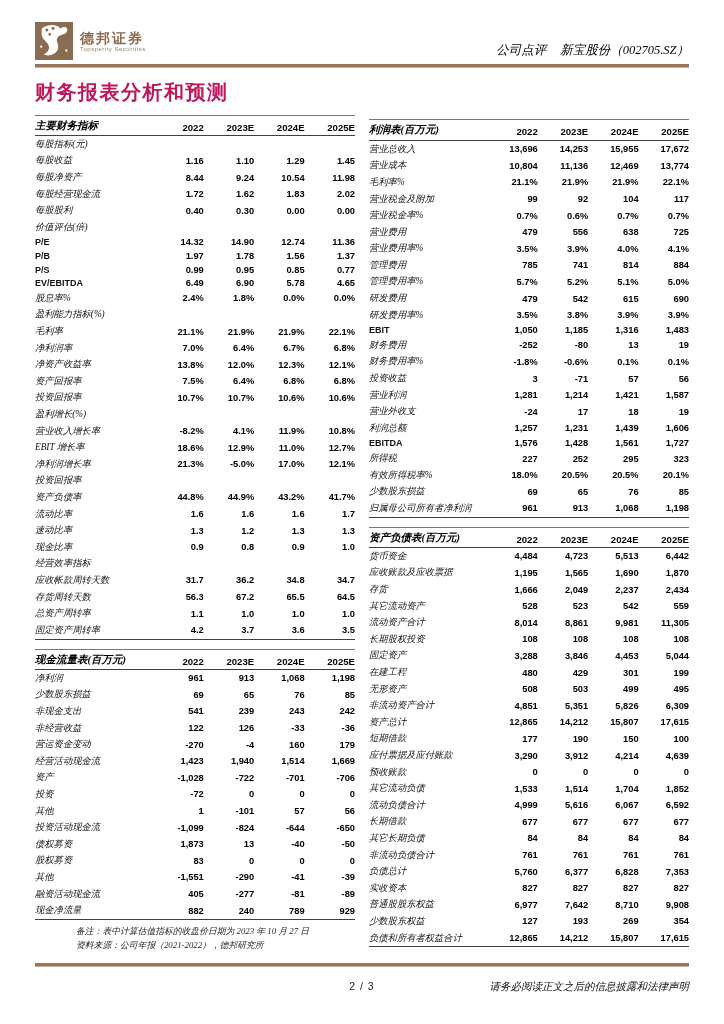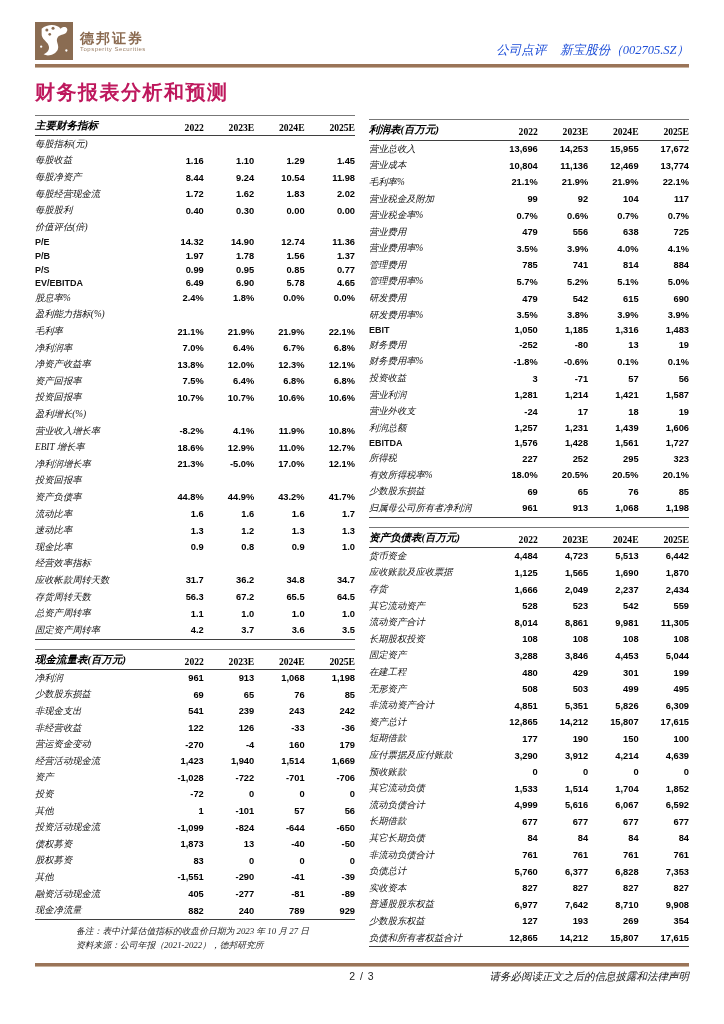--- a/index.html
+++ b/index.html
@@ -6,50 +6,50 @@
   html,body { width:724px; height:1024px; background:#ffffff; }
   body { font-family:"Liberation Sans","DejaVu Sans",sans-serif; color:#1a1a1a; position:relative; overflow:hidden; }
   .page { position:absolute; inset:0; padding:14px 35px 0 35px; }
 
   
   .hdr { display:flex; justify-content:space-between; align-items:flex-end; height:46px; }
   .brand { display:flex; align-items:center; gap:7px; }
   .logo-box { width:38px; height:38px; flex:0 0 auto; }
   .brand-text .nm { color:#8a6a50; font-weight:bold; font-size:14px; letter-spacing:2px; line-height:15px; }
   .brand-text .sub { color:#9b7f66; font-size:6px; letter-spacing:.5px; }
-  .doc-info { font-family:"Liberation Serif","DejaVu Serif",serif; font-style:italic; font-size:12.5px; color:#1d4ed8; padding-bottom:1px; white-space:nowrap; }
+  .doc-info { font-family:"Liberation Serif","DejaVu Serif",serif; font-style:italic; font-size:12.5px; color:#000000; padding-bottom:1px; white-space:nowrap; }
   .doc-info .sp { margin-left:14px; }
   .hdr-rule { height:2.6px; background:#9a7458; margin-top:4px; box-shadow:0 1px 0 #c9b39f; }
 
   
   .page-title { color:#be185d; font-family:"Liberation Serif","DejaVu Serif",serif; font-weight:bold; font-size:20px; letter-spacing:1.5px; margin:12px 0 9px 0; }
 
   
   .cols { display:flex; gap:14px; align-items:center; }
   .col { flex:1 1 0; min-width:0; }
 
   
   table.fin { width:100%; border-collapse:collapse; table-layout:fixed; }
   table.fin + table.fin { margin-top:9px; }
   table.fin thead th { border-top:1.2px solid #777; border-bottom:1.2px solid #3f3f3f; padding:3px 0 2.5px 0; vertical-align:bottom; }
   th.t-title { text-align:left; font-family:"Liberation Serif","DejaVu Serif",serif; font-style:italic; font-weight:bold; font-size:10.5px; color:#000; width:37%; white-space:nowrap; }
-  th.t-year { text-align:right; font-size:9.6px; color:#000;font-family:Liberation Serif, serif; }
+  th.t-year { text-align:right; font-size:9.6px; color:#000; }
   table.fin tbody tr:last-child td { border-bottom:1.2px solid #3f3f3f; }
   td.label { font-family:"Liberation Serif","DejaVu Serif",serif; font-style:italic; font-size:9.3px; color:#111; padding:1.8px 0; white-space:nowrap; overflow:hidden; }
   td.label.latin { font-family:"Liberation Sans","DejaVu Sans",sans-serif; font-style:normal; font-weight:bold; font-size:9px; }
   td.val { text-align:right; font-weight:bold; font-size:9.3px; color:#000; padding:1.8px 0; white-space:nowrap; }
 
   
   .notes { margin-top:5px;margin-left:41px; }
   .notes p { font-family:"Liberation Serif","DejaVu Serif",serif; font-style:italic; font-size:8.8px; color:#222; line-height:1.55; white-space:nowrap; }
 
   
   .footer { position:absolute; left:35px; right:35px; top:963px; }
   .footer-rule { height:2.6px; background:#9a7458; box-shadow:0 1px 0 #c9b39f; }
-  .footer-row { position:relative; margin-top:4px; height:15px; }
+  .footer-row { position:relative; margin-top:14px; height:15px; }
   .page-num { position:absolute; left:0; right:0; text-align:center; font-size:10.5px; color:#222; letter-spacing:1px; }
   .disclaimer { position:absolute; right:0; font-family:"Liberation Serif","DejaVu Serif",serif; font-style:italic; font-size:10.5px; color:#111; white-space:nowrap; }
 </style>
 </head>
 <body>
 
 <div class="page">
 
   <div class="hdr">
     <div class="brand">
@@ -620,21 +620,21 @@
           <tbody>
             <tr>
               <td class="label">货币资金</td>
               <td class="val">4,484</td>
               <td class="val">4,723</td>
               <td class="val">5,513</td>
               <td class="val">6,442</td>
             </tr>
             <tr>
               <td class="label">应收账款及应收票据</td>
-              <td class="val">1,125</td>
+              <td class="val">1,195</td>
               <td class="val">1,565</td>
               <td class="val">1,690</td>
               <td class="val">1,870</td>
             </tr>
             <tr>
               <td class="label">存货</td>
               <td class="val">1,666</td>
               <td class="val">2,049</td>
               <td class="val">2,237</td>
               <td class="val">2,434</td>

